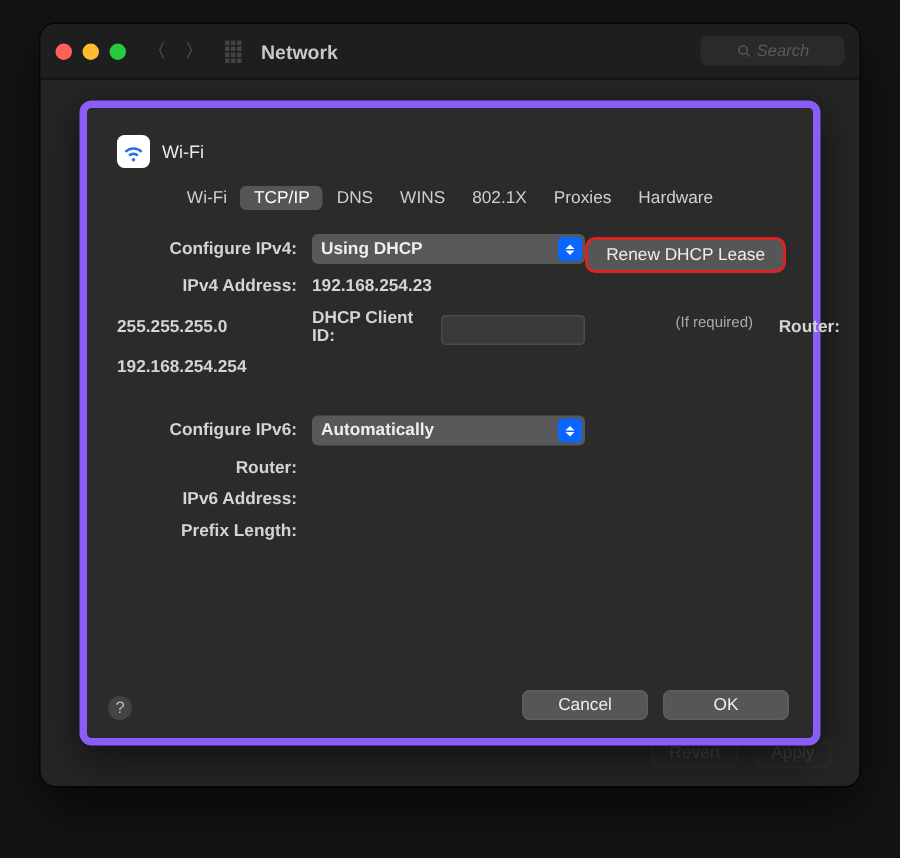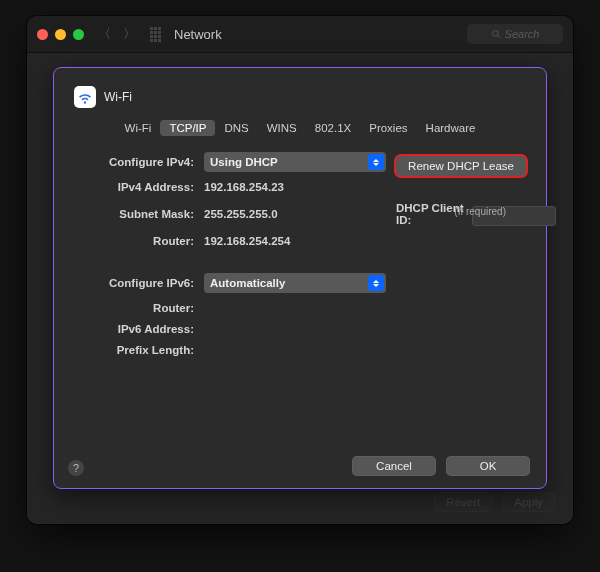--- a/index.html
+++ b/index.html
@@ -8,24 +8,24 @@
   .titlebar{height:36px;display:flex;align-items:center;padding:0 10px;background:#1e1e1e;border-bottom:1px solid #111;}
   .traffic{display:flex;gap:7px;margin-right:14px;}
   .traffic span{width:11px;height:11px;border-radius:50%;display:block;}
   .tl-close{background:#ff5f57;}
   .tl-min{background:#febc2e;}
   .tl-max{background:#28c840;}
   .nav-arrows{display:flex;gap:12px;color:#6a6a6a;margin-right:14px;}
   .nav-arrows span{font-size:13px;}
   .grid-icon{width:14px;height:12px;margin-right:10px;display:flex;flex-wrap:wrap;gap:1px;align-content:center;opacity:.35;}
   .grid-icon i{width:3px;height:3px;background:#888;display:block;}
-  .title{color:#c8c8c8;font-size:13px;font-weight:400;}
+  .title{color:#c8c8c8;font-size:13px;font-weight:700;}
   .search{margin-left:auto;width:96px;height:20px;border-radius:5px;background:#2a2a2a;display:flex;align-items:center;justify-content:center;color:#5a5a5a;font-size:11px;gap:4px;font-style:italic;}
   .search svg{width:10px;height:10px;}
-  .sheet{position:absolute;left:26px;top:51px;right:26px;height:420px;background:#2b2b2b;border:1px solid #8b5cf6;border-radius:8px;box-shadow:0 8px 26px rgba(0,0,0,.55);}
+  .sheet{position:absolute;left:26px;top:51px;right:26px;height:420px;background:#2b2b2b;border:5px solid #8b5cf6;border-radius:8px;box-shadow:0 8px 26px rgba(0,0,0,.55);}
   .sheet-inner{padding:18px 20px 14px 20px;}
   .conn-row{display:flex;align-items:center;gap:8px;margin-bottom:12px;}
   .wifi-badge{width:22px;height:22px;background:#fff;border-radius:5px;display:flex;align-items:center;justify-content:center;}
   .wifi-badge svg{width:16px;height:16px;}
   .conn-name{font-size:12px;color:#e8e8e8;}
   .tabs{display:flex;justify-content:center;gap:0;margin-bottom:16px;}
   .tab{padding:2px 9px;font-size:11.5px;color:#cfcfcf;border-radius:4px;cursor:default;}
   .tab[data-active="true"]{background:#555;color:#fff;}
   .form{display:grid;grid-template-columns:120px 1fr 160px;column-gap:10px;row-gap:9px;align-items:center;font-size:11.5px;font-weight:bold;}
   .lbl{text-align:right;color:#d4d4d4;}
@@ -118,21 +118,20 @@
           <div class="select" style="width:170px">
             <span>Using DHCP</span>
             <span class="caret"></span>
           </div>
           <div></div>
 
           <div class="lbl">IPv4 Address:</div>
           <div class="val">192.168.254.23</div>
           <div></div>
 
-          <div class="lbl">Subnet Mask:</div>
           <div class="val">255.255.255.0</div>
           <div class="client-row">
             <span class="lbl" style="text-align:left">DHCP Client ID:</span>
             <div class="client-id-input"></div>
           </div>
 
           <div class="lbl">Router:</div>
           <div class="val">192.168.254.254</div>
           <div></div>
 

